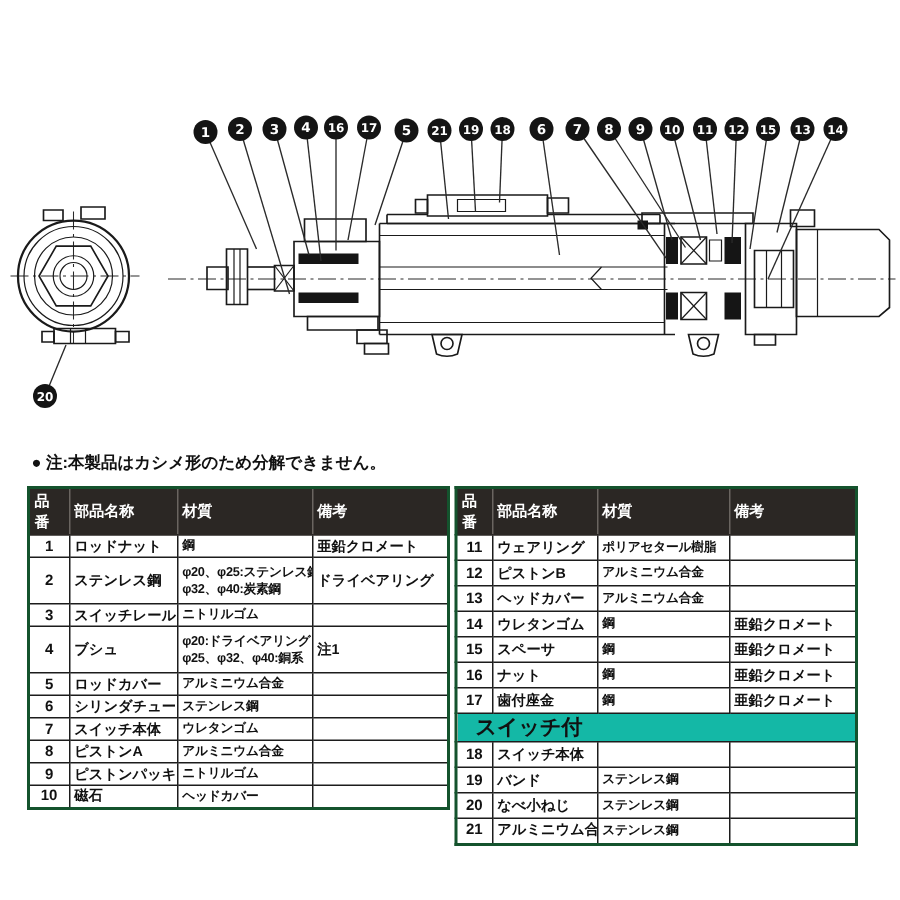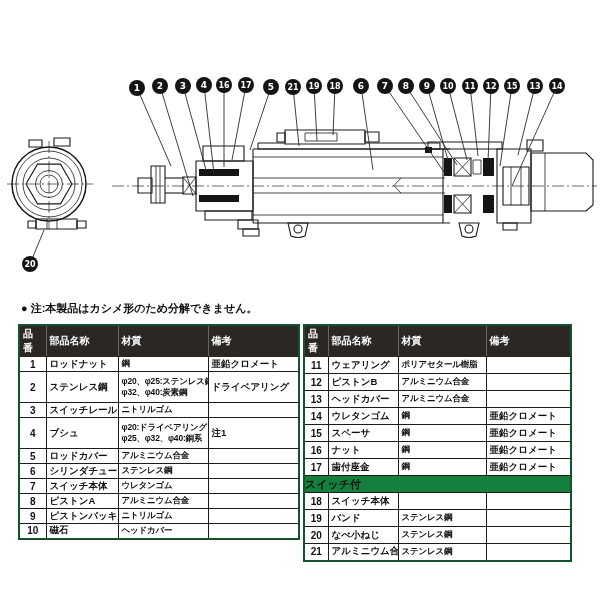--- a/index.html
+++ b/index.html
@@ -32,21 +32,21 @@
     padding:1px 3px;border:1px solid #2b2724;border-right:1px solid #6a6560;height:15px;}
   table.parts td{border:1px solid #1c1c1c;font-size:9.5px;font-weight:bold;
     padding:0 3px;overflow:hidden;white-space:nowrap;}
   table.parts td.num{text-align:center;padding:0 1px;font-size:10px;}
   table.parts td.mat{font-size:8.5px;letter-spacing:-0.2px;}
   table.parts td.mat div{line-height:1.3;}
   table.parts tr{height:15px;}
   #right-table tr{height:17px;}
   table.parts tr.dbl{height:31px;}
   table.parts tr.bandrow{height:14px;}
-  table.parts td.band{background:#15803d;font-size:11px;font-weight:bold;padding:0 0;}
+  table.parts td.band{background:#14b8a6;font-size:14px;font-weight:bold;padding:0 12px;}
 </style>
 </head>
 <body>
 
 <div id="stage">
 
   <svg id="diagram" viewBox="0 0 600 300">
 
     <g>
       <line class="cl" x1="7" y1="184" x2="93" y2="184"></line>

